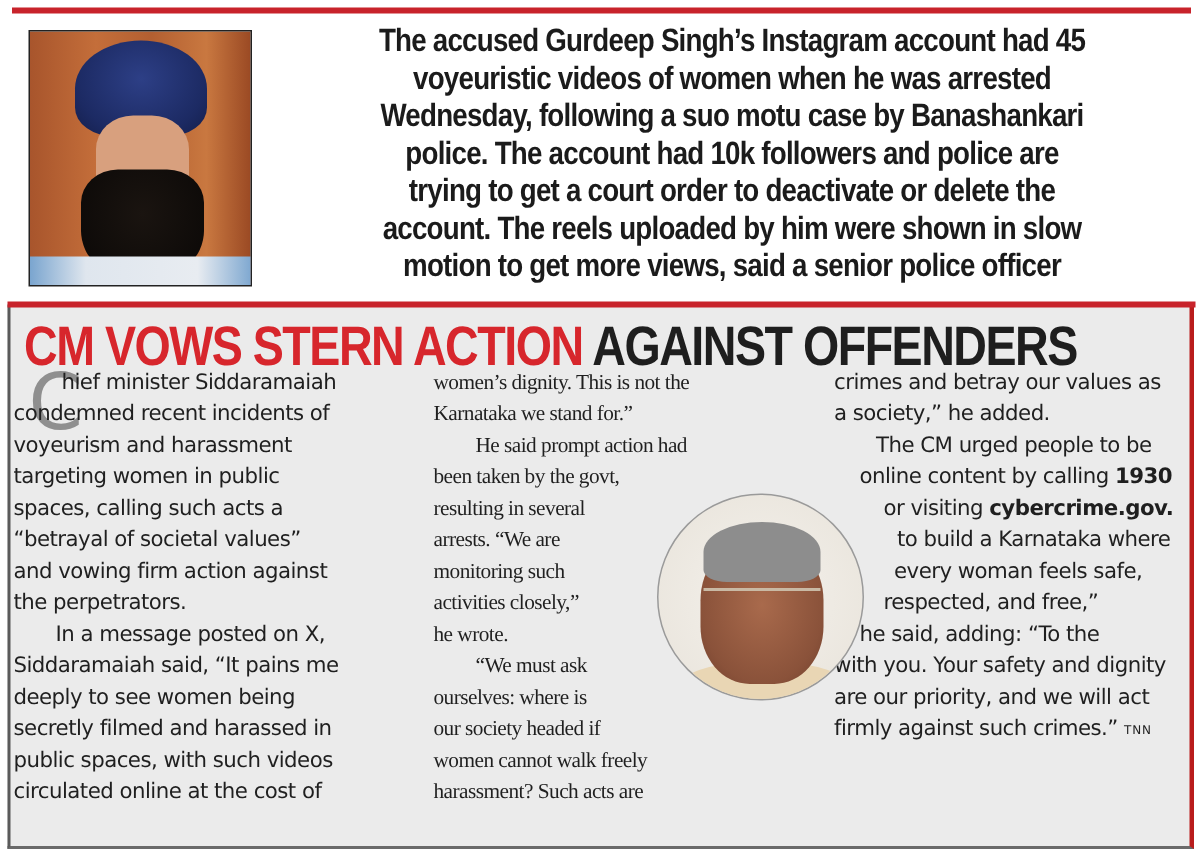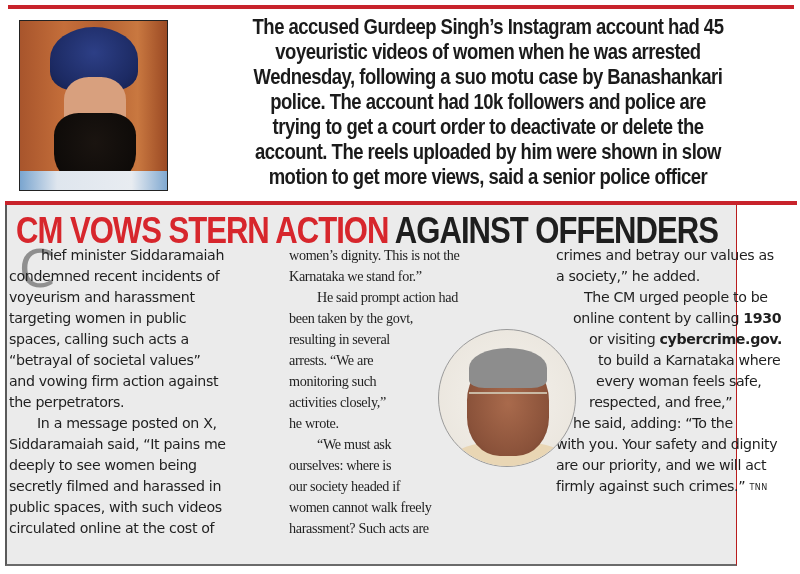--- a/index.html
+++ b/index.html
@@ -36,23 +36,23 @@
     .caption {
       position: absolute; left: 184px; top: 15px; width: 608px;
       font-family: "Liberation Sans", sans-serif; font-weight: bold;
       font-size: 21.5px; line-height: 25px; text-align: center; color: #1b1b1b;
       letter-spacing: -0.6px; transform: scaleX(0.86); transform-origin: center top;
     }
     .caption span { display: block; white-space: nowrap; }
 
     
     .story-box {
-      position: absolute; left: 5px; top: 203px; width: 732px; height: 363px;
+      position: absolute; left: 5px; top: 203px; width: 791px; height: 363px;
       background: #ebebeb; border-left: 2px solid #5a5a5a; border-bottom: 2px solid #6a6a6a;
-      border-right: 1px solid #b91c1c;
+      border-right: 3px solid #b91c1c;
     }
     .story-box .box-rule { position: absolute; left: -2px; top: -2px; width: 792px; height: 4px; background: #c8232b; }
 
     .headline {
       position: absolute; left: 9px; top: 8px; white-space: nowrap;
       font-family: "Liberation Sans", sans-serif; font-weight: bold;
       font-size: 37px; line-height: 40px; letter-spacing: -1.2px;
       transform: scaleX(0.84); transform-origin: left top;
     }
     .headline .red { color: #d7262c; }

